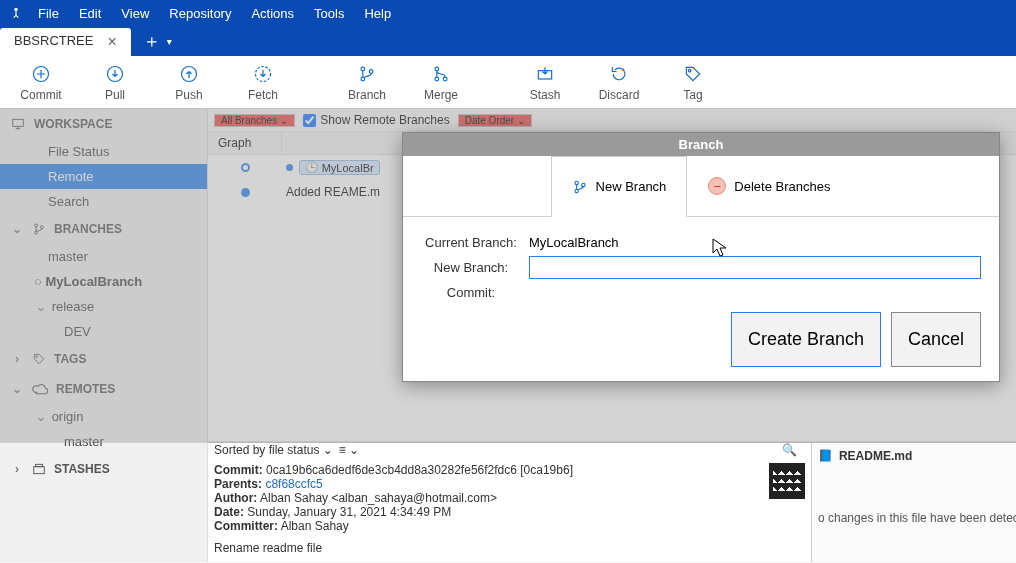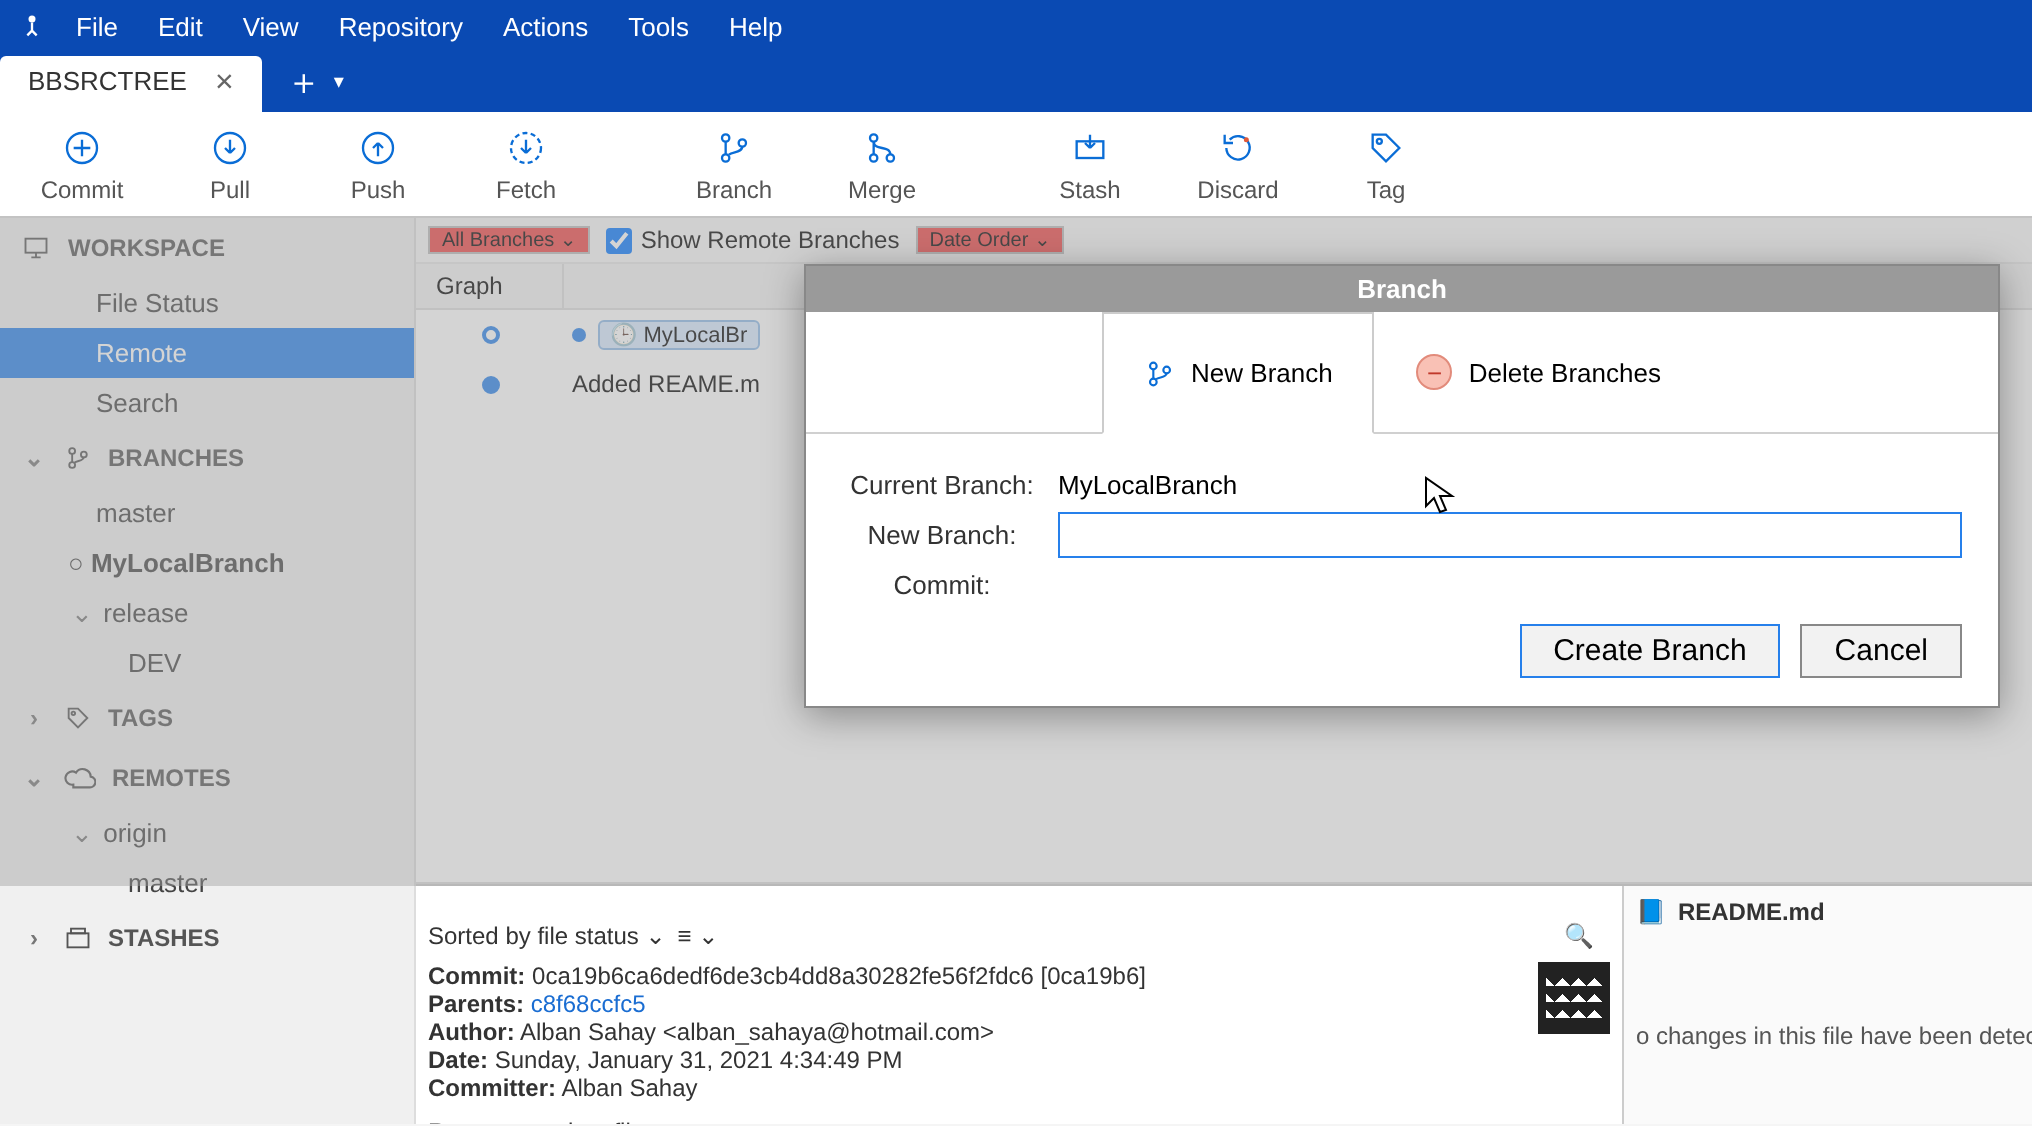--- a/index.html
+++ b/index.html
@@ -44,21 +44,21 @@
 .col-graph { width: 74px; }
 .commit-row { display: flex; align-items: center; font-size: 12px; padding: 2px 0; }
 .commit-row .graph-cell { width: 74px; display: flex; justify-content: center; align-items: center; }
 .commit-row .desc-cell { flex: 1; padding: 3px 4px; display: flex; align-items: center; gap: 6px; }
 .dot { width: 9px; height: 9px; border: 2px solid #2680eb; border-radius: 50%; background: #fff; display: inline-block; }
 .dot.fill { background: #2680eb; }
 .branch-tag { background: #d8eaff; border: 1px solid #8ab8e8; border-radius: 3px; font-size: 11px; padding: 0 5px; display: inline-flex; align-items: center; gap: 3px; }
 
 
 .details { display: flex; border-top: 1px solid #ccc; height: 120px; }
-.details-left { flex: 1; padding: 18px 6px; font-size: 12px; color: #333; overflow: hidden; }
+.details-left { flex: 1; padding: 0 6px; font-size: 12px; color: #333; overflow: hidden; }
 .details-left .sortbar { display: flex; gap: 6px; align-items: center; margin-bottom: 6px; }
 .details-left b { font-weight: 600; }
 .details-left a { color: #1a6dd2; text-decoration: none; }
 .avatar-px { width: 36px; height: 36px; background: #222; display: inline-block; position: relative; }
 .avatar-px::before { content: ""; position: absolute; inset: 4px; background:
   linear-gradient(45deg, #fff 25%, transparent 25%) 0 0/8px 8px,
   linear-gradient(-45deg, #fff 25%, transparent 25%) 0 0/8px 8px; }
 .details-right { width: 205px; border-left: 1px solid #ccc; padding: 6px; font-size: 12px; color: #333; background: #fafafa; overflow: hidden; }
 .search-ic { margin-left: auto; color: #888; padding: 0 8px; }
 
@@ -71,21 +71,21 @@
 .mtab.active { border: 1px solid #ccc; border-bottom: 1px solid #fff; background: #fff; margin-bottom: -1px; }
 .mtab .circ { width: 18px; height: 18px; border-radius: 50%; display: flex; align-items: center; justify-content: center; font-size: 13px; }
 .mtab .circ.red { background: #f9c1b5; color: #c0392b; border: 1px solid #e28b7b; }
 .modal-body { padding: 12px 18px 14px 18px; font-size: 13px; }
 .form-row { display: flex; align-items: center; gap: 8px; margin: 6px 0; }
 .form-row .lbl { width: 100px; text-align: center; color: #333; }
 .form-row input[type=text] { flex: 1; border: 1px solid #2680eb; padding: 3px 4px; font-size: 13px; }
 .form-row .radio-col { flex: 1; display: flex; flex-direction: column; gap: 4px; }
 .radio-line { display: flex; align-items: center; gap: 6px; }
 .btnrow { display: flex; justify-content: flex-end; gap: 10px; margin-top: 12px; }
-.btn { padding: 4px 16px; border: 1px solid #888; background: #f2f2f2; cursor: pointer; font-size: 15px; }
+.btn { padding: 16px 16px; border: 1px solid #888; background: #f2f2f2; cursor: pointer; font-size: 18px; }
 .btn.primary { border: 1px solid #2680eb; }
 .small-btn { padding: 2px 8px; border: 1px solid #aaa; background: #f2f2f2; }
 
 .cursor-arrow { position: absolute; top: 238px; left: 712px; font-size: 16px; color: #000; z-index: 30; pointer-events: none; }
 svg { display: block; }
 </style>
 </head>
 <body>
 
 <div class="menubar">

